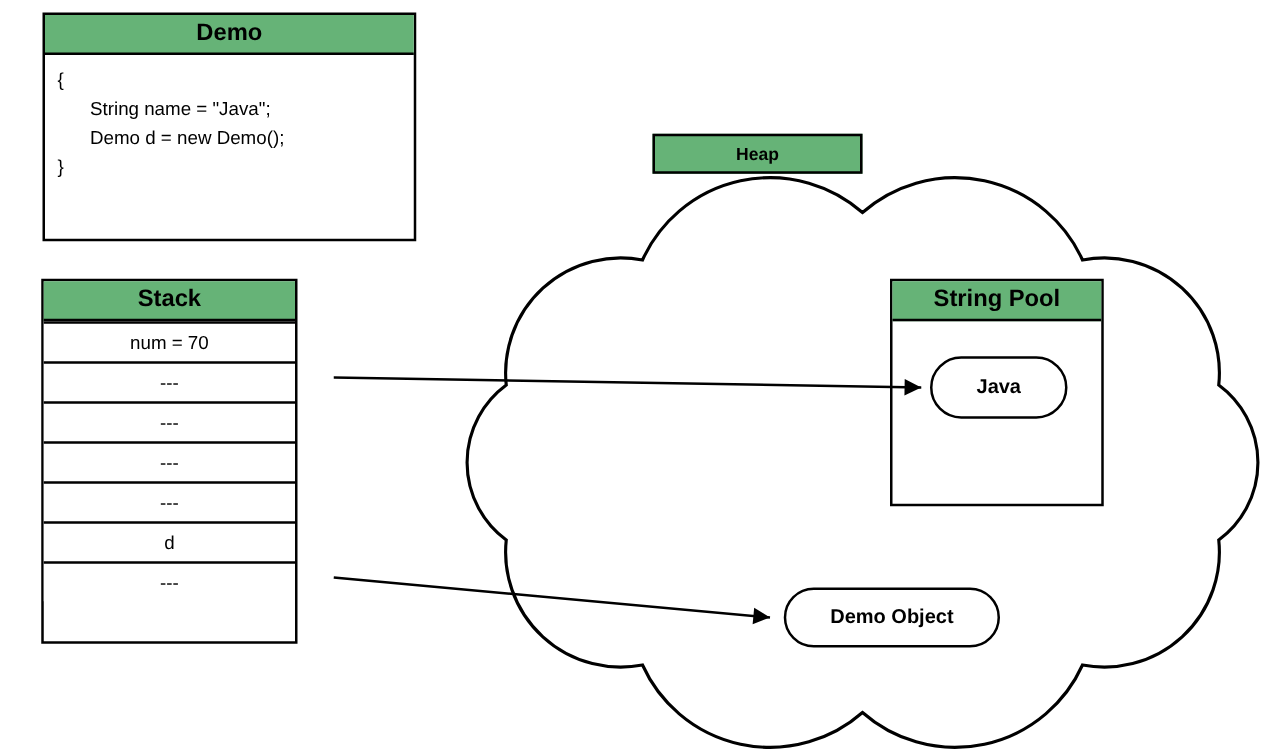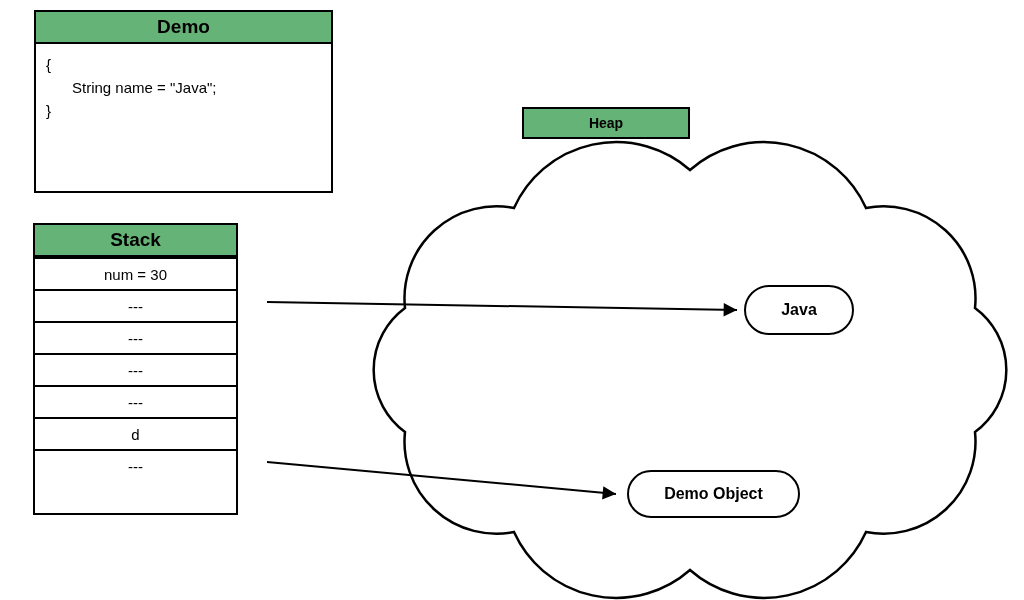--- a/index.html
+++ b/index.html
@@ -85,41 +85,48 @@
          Z" fill="#ffffff" stroke="#000000" stroke-width="2.5"></path>
   </svg>
 
   <div class="panel code-box">
     <div class="panel-header">
       <span>Demo</span>
     </div>
     <div class="code-body">
       <div class="code-line">{</div>
       <div class="code-line indent">String name = "Java";</div>
+      <div class="code-line indent">Demo d = new Demo();</div>
       <div class="code-line">}</div>
     </div>
   </div>
 
   <div class="panel stack-box">
     <div class="panel-header">
       <span>Stack</span>
     </div>
-    <div class="stack-row">num = 30</div>
+    <div class="stack-row">num = 70</div>
     <div class="stack-row">---</div>
     <div class="stack-row">---</div>
     <div class="stack-row">---</div>
     <div class="stack-row">---</div>
     <div class="stack-row">d</div>
     <div class="stack-row">---</div>
   </div>
 
   <div class="heap-label">
     <span>Heap</span>
   </div>
 
+  <div class="panel string-pool-box">
+    <div class="panel-header">
+      <span>String Pool</span>
+    </div>
+    <div class="string-pool-body"></div>
+  </div>
 
   <div class="pill demo-pill">
     <span>Demo Object</span>
   </div>
 
   <div class="pill java-pill">
     <span>Java</span>
   </div>
 
   <svg class="svg-layer arrow-layer" viewBox="0 0 1024 600">

